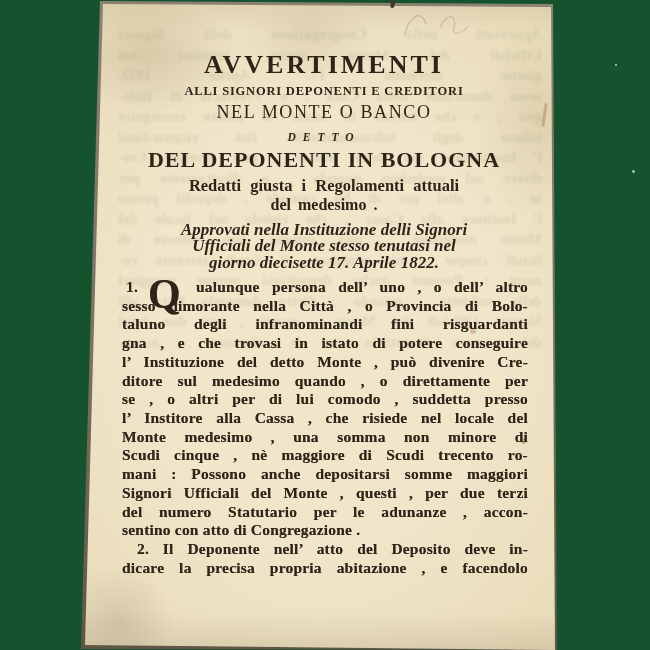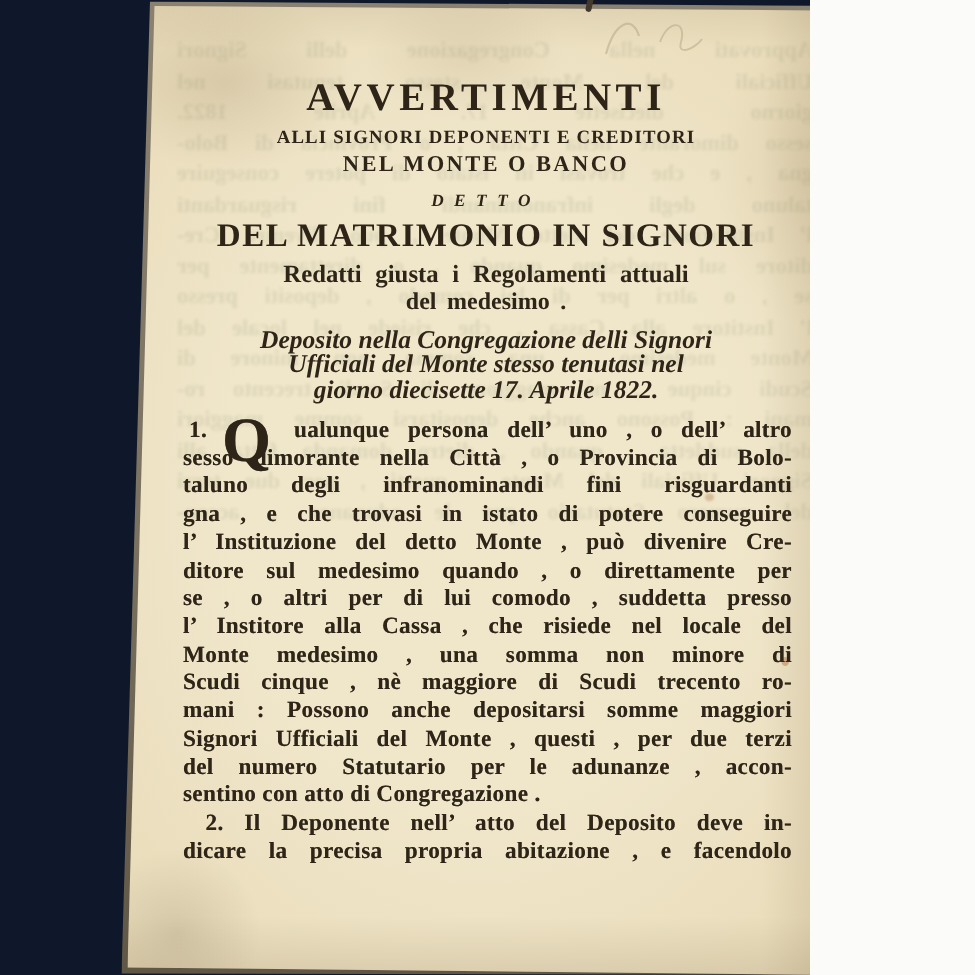--- a/index.html
+++ b/index.html
@@ -1,21 +1,21 @@
 <!DOCTYPE html>
 <html><head>
 <meta charset="utf-8">
 <style>
   html,body { margin:0; padding:0; }
   body {
     width:650px; height:650px;
     background:#fbfbf9;
     font-family:"Liberation Serif","DejaVu Serif",serif;
   }
-  .canvas { position:relative; width:540px; height:650px; overflow:hidden; background:#0f172a; }
+  .canvas { position:relative; width:650px; height:650px; overflow:hidden; background:#14532d; }
 
   
   .paper-back {
     position:absolute; inset:0;
     clip-path:polygon(100px 1px, 553px 4px, 557px 650px, 81px 649px);
     background:linear-gradient(to bottom, #8a8171 0%, #7a7160 55%, #5f5646 100%);
   }
 
   
   .paper {
@@ -49,21 +49,21 @@
     font-size:15px; line-height:20.5px; height:20.5px;
     text-align:justify; text-align-last:justify; overflow:hidden;
   }
 
   
   .content { position:absolute; inset:0; color:#2e2518; }
   .heading { position:absolute; left:122px; top:0; width:404px; text-align:center; }
   .heading > div, .heading > h1 { line-height:1; }
   .t-title     { margin:52px 0 0; font-size:26px; font-weight:700; letter-spacing:3px; }
   .t-sub1      { margin-top:7px;  font-size:12.5px; font-weight:700; letter-spacing:.8px; }
-  .t-sub2      { margin-top:5px;  font-size:15px; font-weight:700; letter-spacing:1.6px; }
+  .t-sub2      { margin-top:5px;  font-size:18px; font-weight:400; letter-spacing:1.6px; }
   .t-detto     { margin-top:11px; font-size:11.5px; font-weight:700; font-style:italic; letter-spacing:7px; }
   .t-main      { margin-top:6px;  font-size:22px; font-weight:700; letter-spacing:1px; }
   .t-redatti1  { margin-top:7px;  font-size:16.5px; font-weight:700; word-spacing:5px; }
   .t-redatti2  { margin-top:2px;  font-size:16px;  font-weight:700; word-spacing:3px; }
   .t-approvati { margin-top:9px;  font-size:17px;  font-weight:700; font-style:italic; }
   .t-approvati .al { line-height:16.8px; }
 
   .bodytext {
     position:absolute; left:122px; top:278px; width:406px;
     font-size:15.5px; font-weight:700; letter-spacing:.2px;
@@ -120,25 +120,25 @@
     <div class="spot spot2"></div>
     <div class="scratch"></div>
 
     <div class="content">
 
       <div class="heading">
         <h1 class="t-title">AVVERTIMENTI</h1>
         <div class="t-sub1">ALLI SIGNORI DEPONENTI E CREDITORI</div>
         <div class="t-sub2">NEL MONTE O BANCO</div>
         <div class="t-detto">DETTO</div>
-        <div class="t-main">DEL MATRIMONIO IN SIGNORI</div>
+        <div class="t-main">DEL DEPONENTI IN BOLOGNA</div>
         <div class="t-redatti1">Redatti giusta i Regolamenti attuali</div>
         <div class="t-redatti2">del medesimo .</div>
         <div class="t-approvati">
-          <div class="al">Deposito nella Congregazione delli Signori</div>
+          <div class="al">Approvati nella Instituzione delli Signori</div>
           <div class="al">Ufficiali del Monte stesso tenutasi nel</div>
           <div class="al">giorno diecisette 17. Aprile 1822.</div>
         </div>
       </div>
 
       <div class="bodytext">
         <span class="art-num">1.</span>
         <span class="dropcap">Q</span>
         <div class="bl first">ualunque persona dell’ uno , o dell’ altro</div>
         <div class="bl">sesso dimorante nella Città , o Provincia di Bolo-</div>

